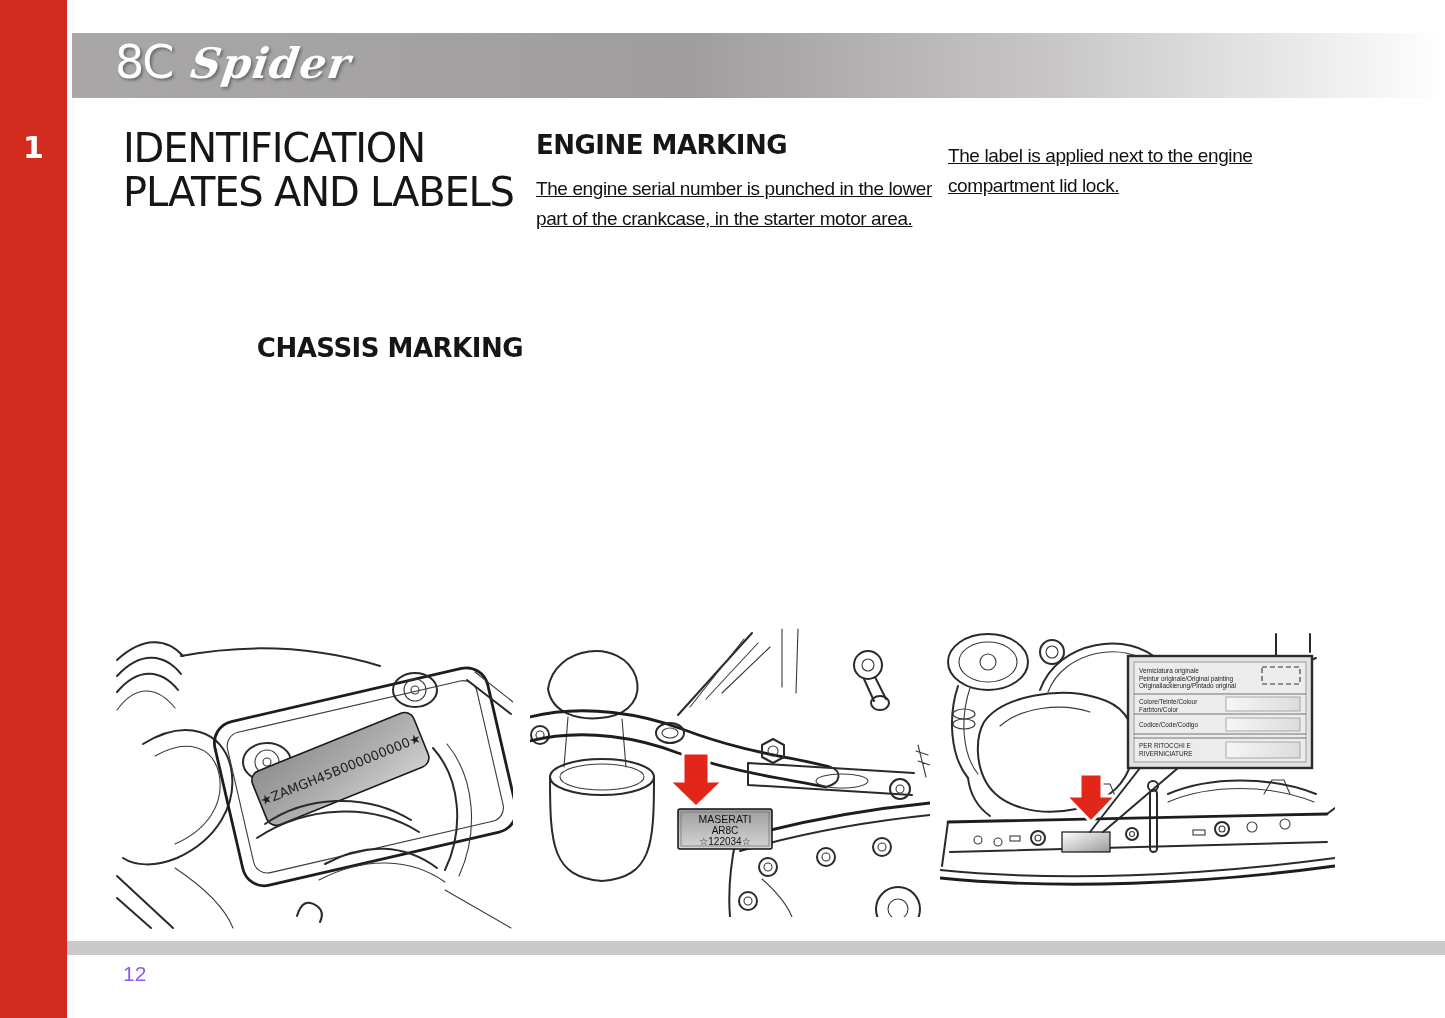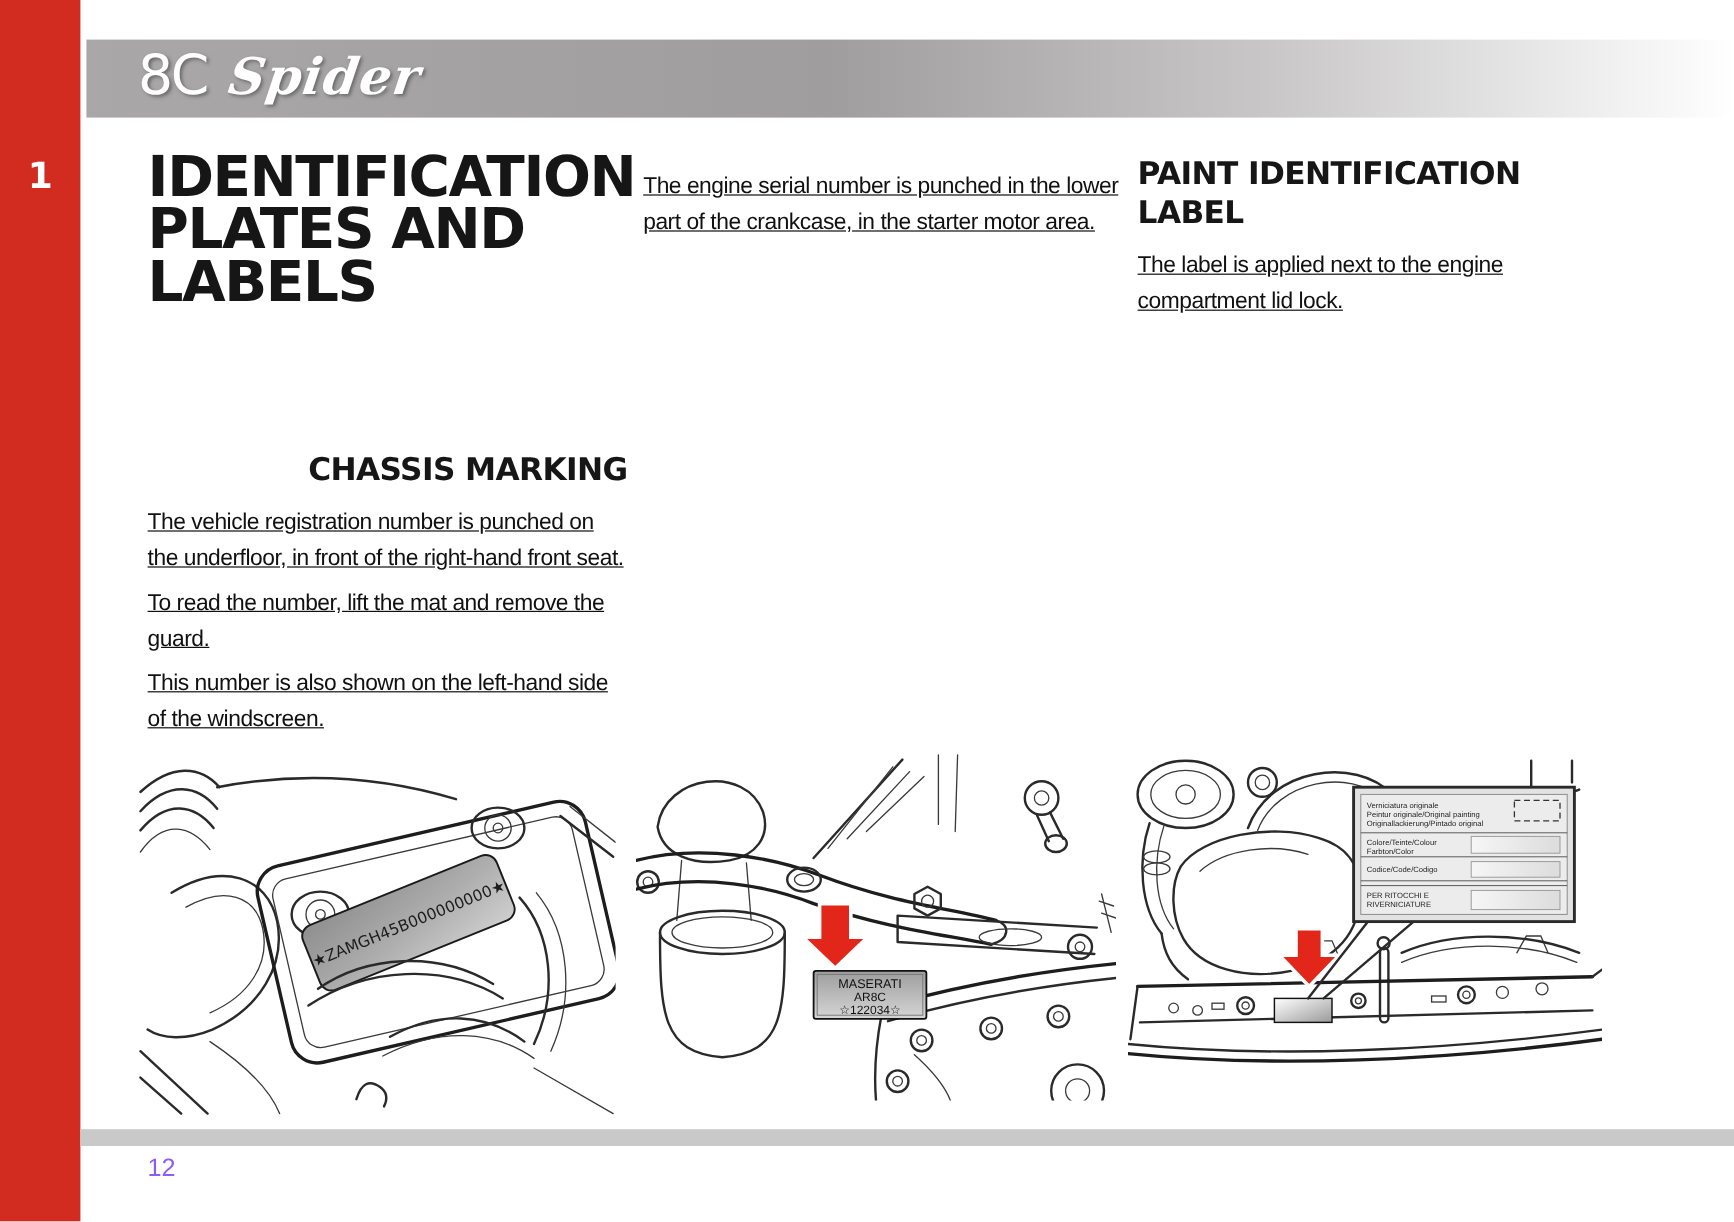--- a/index.html
+++ b/index.html
@@ -24,21 +24,21 @@
   .logo-spider { display:inline-block; color:#ffffff; font-family:"DejaVu Serif", serif;
                  font-style:italic; font-weight:bold; font-size:42px; margin-left:14px;
                  transform:skewX(-8deg); letter-spacing:1px;
                  text-shadow:2px 2px 3px rgba(60,60,60,.55); }
 
   
   .col { position:absolute; color:#161616; }
   .col1 { left:123px; top:126px; width:400px; }
   .col2 { left:536px; top:129px; width:405px; }
   .col3 { left:948px; top:129px; width:400px; }
-  h1 { font-family:"DejaVu Sans", sans-serif; font-weight:bold; font-size:47px;
+  h1 { font-family:"DejaVu Sans", sans-serif; font-weight:normal; font-size:40px;
        line-height:44px; letter-spacing:-1.2px; color:#161616; }
   h2 { font-family:"DejaVu Sans", sans-serif; font-weight:bold; font-size:26px;
        line-height:33px; letter-spacing:-0.5px; color:#161616; }
   .col1 h2 { margin-top:118px;text-align:right; }
   .body-text { margin-top:12px; }
   .body-text p { font-size:19px; line-height:30px; letter-spacing:-0.4px;
                  color:#111; margin-bottom:7px;text-decoration:underline; }
 
   
   .fig { position:absolute; }
@@ -65,35 +65,30 @@
   <div class="header-bar">
     <div class="logo">
       <span class="logo-8c">8C</span>
       <span class="logo-spider">Spider</span>
     </div>
   </div>
 
   <div class="col col1">
     <h1>IDENTIFICATION PLATES AND LABELS</h1>
     <h2>CHASSIS MARKING</h2>
-    <div class="body-text">
-      <p>The vehicle registration number is punched on the underfloor, in front of the right-hand front seat.</p>
-      <p>To read the number, lift the mat and remove the guard.</p>
-      <p>This number is also shown on the left-hand side of the windscreen.</p>
-    </div>
   </div>
 
   <div class="col col2">
+    <h2>ENGINE MARKING</h2>
     <div class="body-text">
       <p>The engine serial number is punched in the lower part of the crankcase, in the starter motor area.</p>
     </div>
   </div>
 
   <div class="col col3">
-    <h2>PAINT IDENTIFICATION LABEL</h2>
     <div class="body-text">
       <p>The label is applied next to the engine compartment lid lock.</p>
     </div>
   </div>
 
   <div class="fig fig-chassis">
     <svg width="398" height="305" viewBox="0 0 398 305">
       <defs>
         <linearGradient id="gPlate1" x1="0" y1="0" x2="1" y2="1">
           <stop offset="0" stop-color="#8e8e8e"></stop>

